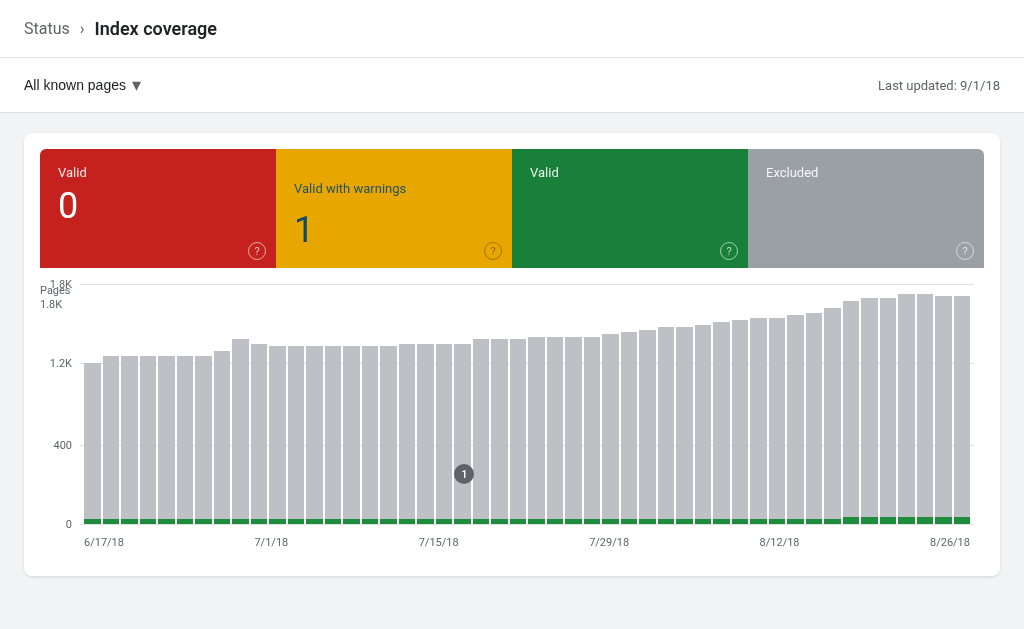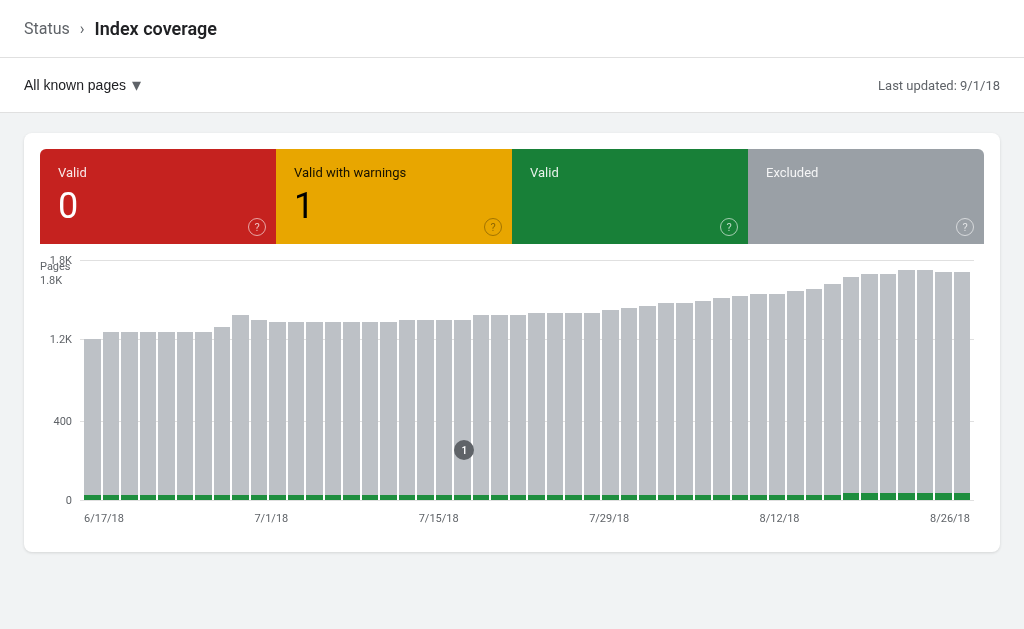--- a/index.html
+++ b/index.html
@@ -84,21 +84,22 @@
       position: relative;
       min-width: 0;
     }
     .tile-error { background: #c5221f; color: #fff; }
     .tile-warning { background: #e8a600; color: #fff; }
     .tile-valid { background: #188038; color: #fff; }
     .tile-excluded { background: #9aa0a6; color: #fff; }
 
     .tile-warning .tile-label,
     .tile-warning .tile-count {
-      color: #000000;
+      color: #0c4a6e;
+      margin-top: 16px;
     }
     .tile-excluded .tile-label {
       color: #fff;
     }
     .tile-excluded .tile-count {
       color: #fff;
     }
 
     .tile-label {
       font-size: 13px;

